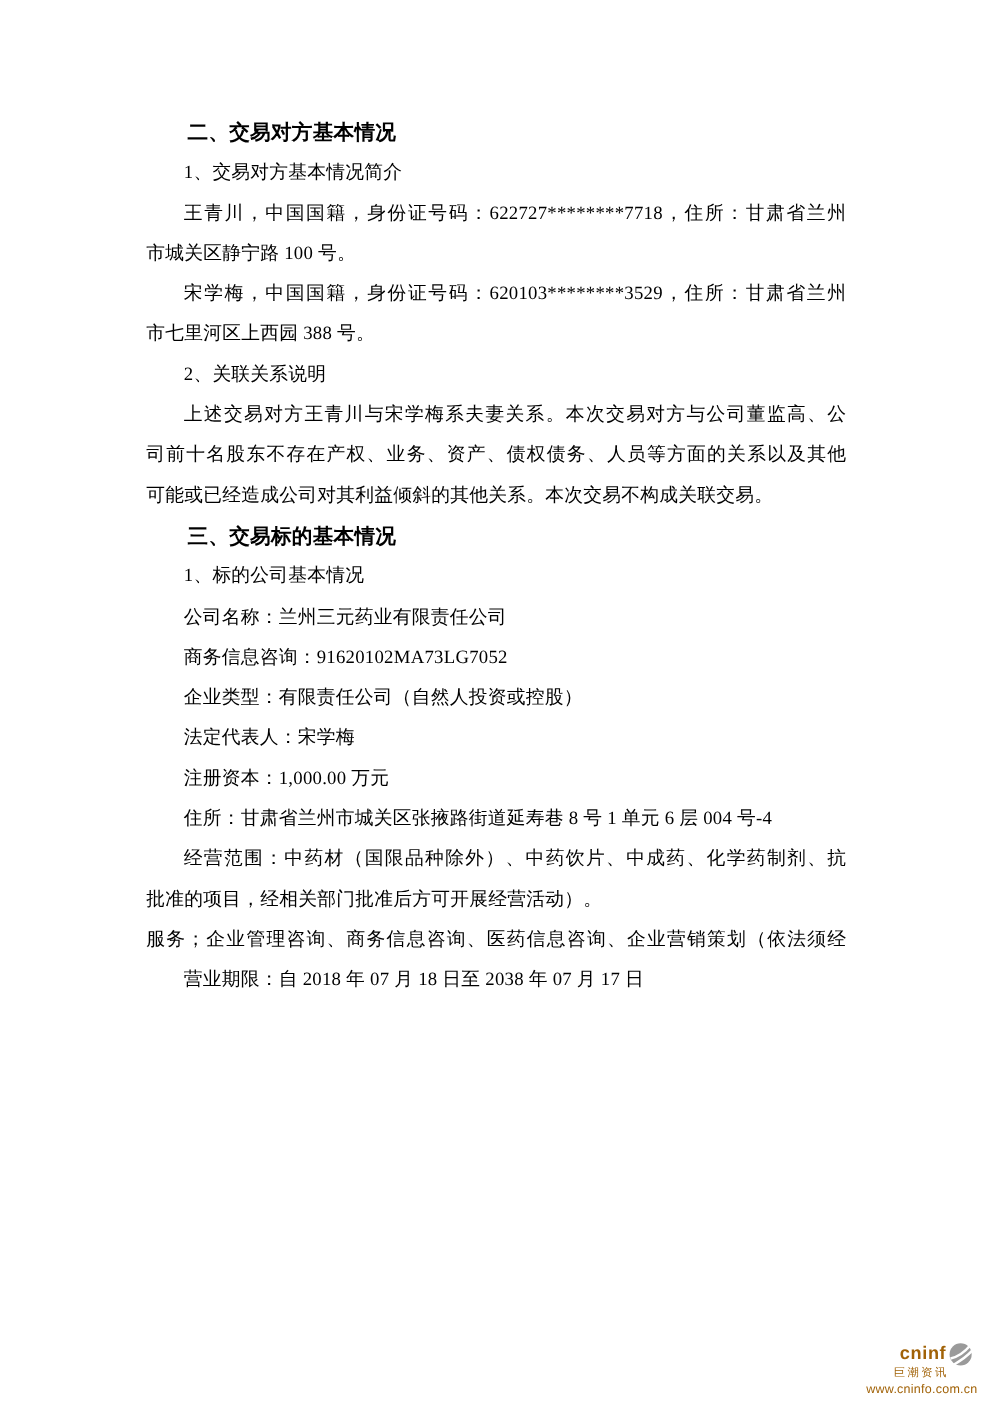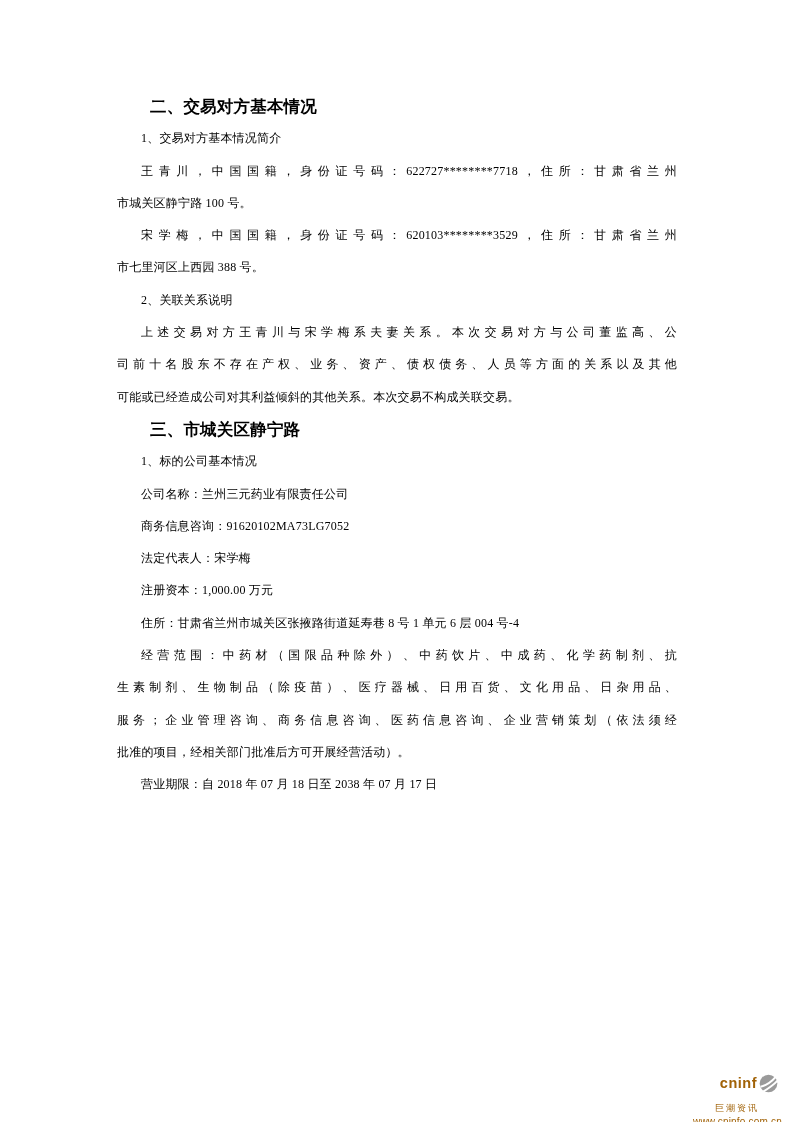--- a/index.html
+++ b/index.html
@@ -13,21 +13,21 @@
     font-family: "Liberation Serif", "DejaVu Serif", serif;
     color: #000000;
   }
   .content {
     position: absolute;
     left: 117px;
     top: 90px;
     width: 560px;
   }
   .line {
-    font-size: 12px;
+    font-size: 15px;
     line-height: 32.3px;
     white-space: nowrap;
     letter-spacing: 0.2px;
   }
   .line.fill {
     white-space: normal;
     text-align: justify;
     text-align-last: justify;
   }
   .ind { text-indent: 2em; }
@@ -55,21 +55,21 @@
   }
   .brand {
     font-weight: bold;
     font-size: 14.5px;
     letter-spacing: 0.5px;
   }
   .swirl { display: block; }
   .logo-cn {
     font-size: 9px;
     letter-spacing: 2px;
-    margin-top: 11px;
+    margin-top: 1px;
     margin-right: 29px;
   }
   .logo-url {
     font-size: 10px;
     margin-top: 2px;
     margin-right: 6px;
     letter-spacing: 0.2px;
   }
 </style>
 </head>
@@ -82,31 +82,31 @@
     <div class="line ind">1、交易对方基本情况简介</div>
     <div class="line ind fill">王青川，中国国籍，身份证号码：622727********7718，住所：甘肃省兰州</div>
     <div class="line">市城关区静宁路 100 号。</div>
     <div class="line ind fill">宋学梅，中国国籍，身份证号码：620103********3529，住所：甘肃省兰州</div>
     <div class="line">市七里河区上西园 388 号。</div>
     <div class="line ind">2、关联关系说明</div>
     <div class="line ind fill">上述交易对方王青川与宋学梅系夫妻关系。本次交易对方与公司董监高、公</div>
     <div class="line fill">司前十名股东不存在产权、业务、资产、债权债务、人员等方面的关系以及其他</div>
     <div class="line">可能或已经造成公司对其利益倾斜的其他关系。本次交易不构成关联交易。</div>
 
-    <div class="line hd ind">三、市城关区静宁路</div>
+    <div class="line hd ind">三、交易标的基本情况</div>
     <div class="line ind">1、标的公司基本情况</div>
     <div class="line ind">公司名称：兰州三元药业有限责任公司</div>
     <div class="line ind">商务信息咨询：91620102MA73LG7052</div>
+    <div class="line ind">企业类型：有限责任公司（自然人投资或控股）</div>
     <div class="line ind">法定代表人：宋学梅</div>
     <div class="line ind">注册资本：1,000.00 万元</div>
     <div class="line ind">住所：甘肃省兰州市城关区张掖路街道延寿巷 8 号 1 单元 6 层 004 号-4</div>
     <div class="line ind fill">经营范围：中药材（国限品种除外）、中药饮片、中成药、化学药制剂、抗</div>
-    <div class="line fill">生素制剂、生物制品（除疫苗）、医疗器械、日用百货、文化用品、日杂用品、</div>
+    <div class="line">批准的项目，经相关部门批准后方可开展经营活动）。</div>
     <div class="line fill">服务；企业管理咨询、商务信息咨询、医药信息咨询、企业营销策划（依法须经</div>
-    <div class="line">批准的项目，经相关部门批准后方可开展经营活动）。</div>
     <div class="line ind">营业期限：自 2018 年 07 月 18 日至 2038 年 07 月 17 日</div>
 
   </div>
 
   <div class="logo">
     <div class="logo-top">
       <span class="brand">cninf</span>
       <svg class="swirl" width="19" height="19" viewBox="0 0 20 20" aria-hidden="true">
         <circle cx="10" cy="10" r="9.3" fill="#9a9a9a"></circle>
         <path d="M1.5 13.5 C7.5 12 13.5 8 18 2.5" stroke="#ffffff" stroke-width="2.1" fill="none"></path>

